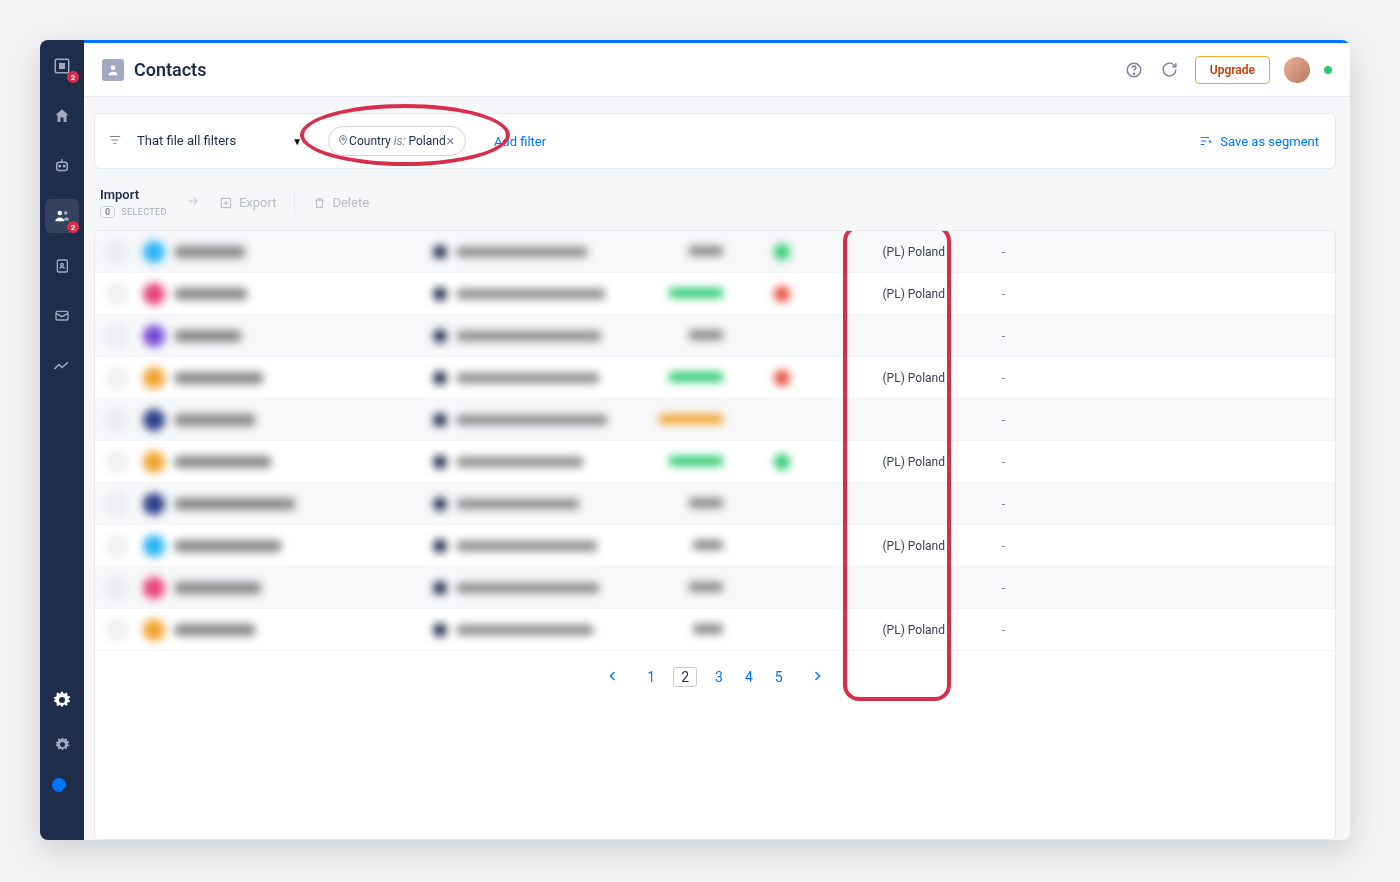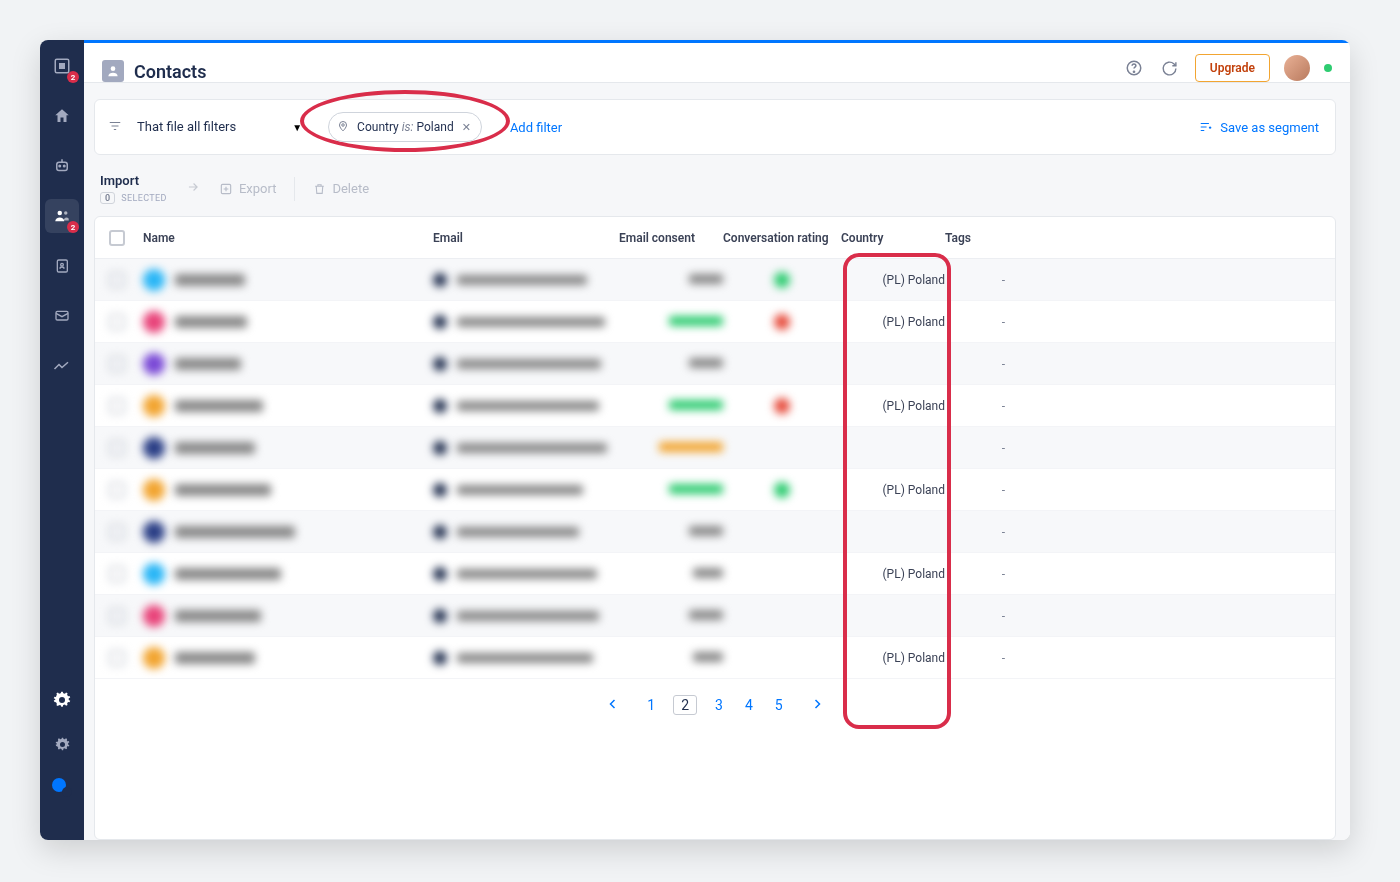--- a/index.html
+++ b/index.html
@@ -10,21 +10,21 @@
 .sidebar-icon.active { color: #fff; }
 .sidebar-icon.active-bg::before { content:""; position:absolute; width:34px; height:34px; border-radius:6px; background:rgba(255,255,255,.1); }
 .sidebar-icon svg { position:relative; z-index:1; }
 .sidebar-badge { position: absolute; bottom: -5px; right: -5px; background: #d92d4a; color: #fff; font-size: 8px; font-weight: 700; min-width: 12px; height: 12px; border-radius: 6px; display: flex; align-items: center; justify-content: center; padding: 0 2px; }
 .sidebar-bottom { margin-top: auto; padding-bottom: 20px; width:100%; display:flex; flex-direction:column; align-items:center; }
 .sidebar-bottom .sidebar-icon { margin-bottom: 20px; }
 .logo-icon { width: 24px; height: 24px; position:relative; }
 .logo-icon::before { content:""; position:absolute; width:14px; height:14px; background:#0076ff; border-radius:50%; left:2px; top:2px; }
 .logo-icon::after { content:""; position:absolute; width:10px; height:10px; background:#1f2d4d; border-radius:50%; right:2px; bottom:3px; }
 .main { flex: 1; display: flex; flex-direction: column; border-top: 3px solid #0076ff; }
-.topbar { height: 40px; border-bottom: 1px solid #e5e8ec; display: flex; align-items: flex-end; padding: 0 18px; }
+.topbar { height: 54px; border-bottom: 1px solid #e5e8ec; display: flex; align-items: center; padding: 0 18px; }
 .topbar-title { font-size: 18px; font-weight: 600; color: #1f2d4d; display: flex; align-items: center; gap: 10px; }
 .topbar-title-icon { width: 22px; height: 22px; background: #a2a9bf; border-radius: 3px; display:flex; align-items:center; justify-content:center; }
 .topbar-title-icon svg { color:#fff; }
 .topbar-right { margin-left: auto; display: flex; align-items: center; gap: 14px; }
 .topbar-icon-btn { width: 22px; height: 22px; color: #7a8194; cursor: pointer; display:flex; align-items:center; justify-content:center; }
 .upgrade-btn { border: 1px solid #f2a531; color: #c2410c; background: #fff; font-size: 12px; font-weight: 600; padding: 6px 14px; border-radius: 4px; cursor: pointer; }
 .avatar { width: 26px; height: 26px; border-radius: 50%; background: linear-gradient(135deg,#e9b196,#b97a5e); }
 .status-dot { width: 8px; height: 8px; border-radius: 50%; background: #2ecc71; }
 .body { flex: 1; display: flex; background: #f6f7f9; overflow: hidden; }
 .segments-panel { width: 196px; padding: 16px 10px 0 10px; }
@@ -34,21 +34,21 @@
 .segment-item.active { font-weight: 600; color: #1f2d4d; background:#fff; }
 .segment-item.subscribers { border-top: 1px solid #eef0f3; }
 .segment-count { font-size: 12px; color: #7a8194; }
 .content { flex: 1; padding: 16px 14px 0 10px; display: flex; flex-direction: column; overflow:hidden; }
 .filter-bar { background: #fff; border: 1px solid #e5e8ec; border-radius: 6px; height: 56px; display: flex; align-items: center; padding: 0 16px 0 12px; }
 .filter-icon { color: #7a8194; margin-right: 14px; }
 .filter-match { font-size: 13px; color: #1f2d4d; line-height: 1.25; }
 .filter-dropdown-caret { color:#000; margin-left: 56px; font-size: 10px; }
 .filter-chip-wrap { position: relative; margin-left: 26px; display:flex; align-items:center; }
 .annotation-circle-chip { position: absolute; left: -28px; top: -22px; width: 210px; height: 62px; border: 4px solid #d92d4a; border-radius: 50%; pointer-events: none; z-index: 5; }
-.filter-chip { background: #fff; border: 1px solid #cfd4dc; border-radius: 18px; height: 30px; display: flex; align-items: center; gap: 8px; padding: 0 10px 0 8px; font-size: 12px; color: #1f2d4d; position:relative; z-index:6; }
+.filter-chip { background: #fff; border: 1px solid #cfd4dc; border-radius: 18px; height: 30px; display: flex; align-items: center; padding: 0 10px 0 8px; font-size: 12px; color: #1f2d4d; position:relative; z-index:6; }
 .filter-chip em { font-style: italic; color:#7a8194; }
 .chip-loc-icon { color: #7a8194; }
 .chip-close { color: #7a8194; cursor: pointer; font-size: 11px; }
 .add-filter-link { color: #0076ff; font-size: 13px; margin-left: 28px; cursor: pointer; }
 .save-segment { margin-left: auto; color: #0076ff; font-size: 13px; display: flex; align-items: center; gap: 6px; cursor: pointer; }
 .actions-bar { display: flex; align-items: center; margin-top: 18px; padding: 0 6px; gap: 18px; }
 .actions-label { font-size: 13px; font-weight: 600; color: #1f2d4d; }
 .actions-selected { display:flex; align-items:center; gap:6px; margin-top:4px; }
 .actions-selected-num { border: 1px solid #d0d4db; border-radius: 3px; font-size: 9px; font-weight:600; padding: 0 4px; color:#7a8194; }
 .actions-selected-txt { font-size: 9px; letter-spacing: .4px; color:#a2a9bf; }
@@ -258,31 +258,20 @@
           <div class="divider"></div>
           <div class="action-btn">
             <svg width="13" height="14" viewBox="0 0 24 24" fill="none" stroke="currentColor" stroke-width="2">
                 <path d="M4 7h16M9 7V4h6v3M6 7l1 13h10l1-13"></path>
               </svg>
             <span>Delete</span>
           </div>
         </div>
 
         <div class="table-wrap">
-          <div class="table-head">
-            <div class="col-check">
-                <div class="checkbox"></div>
-              </div>
-            <div class="col-name">Name</div>
-            <div class="col-email">Email</div>
-            <div class="col-consent">Email consent</div>
-            <div class="col-rating">Conversation rating</div>
-            <div class="col-country">Country</div>
-            <div class="col-tags">Tags</div>
-          </div>
           <div id="table-body" style="position:relative;">
             <div class="annotation-rect-country"></div>
           <div class="row">
     <div class="col-check blur">
                   <div class="checkbox"></div>
                 </div>
     <div class="col-name user-cell">
       <div class="user-av blur" style="background:#2ab6f6"></div>
       <span class="blur-name blur" style="width:70px"></span>
     </div>

